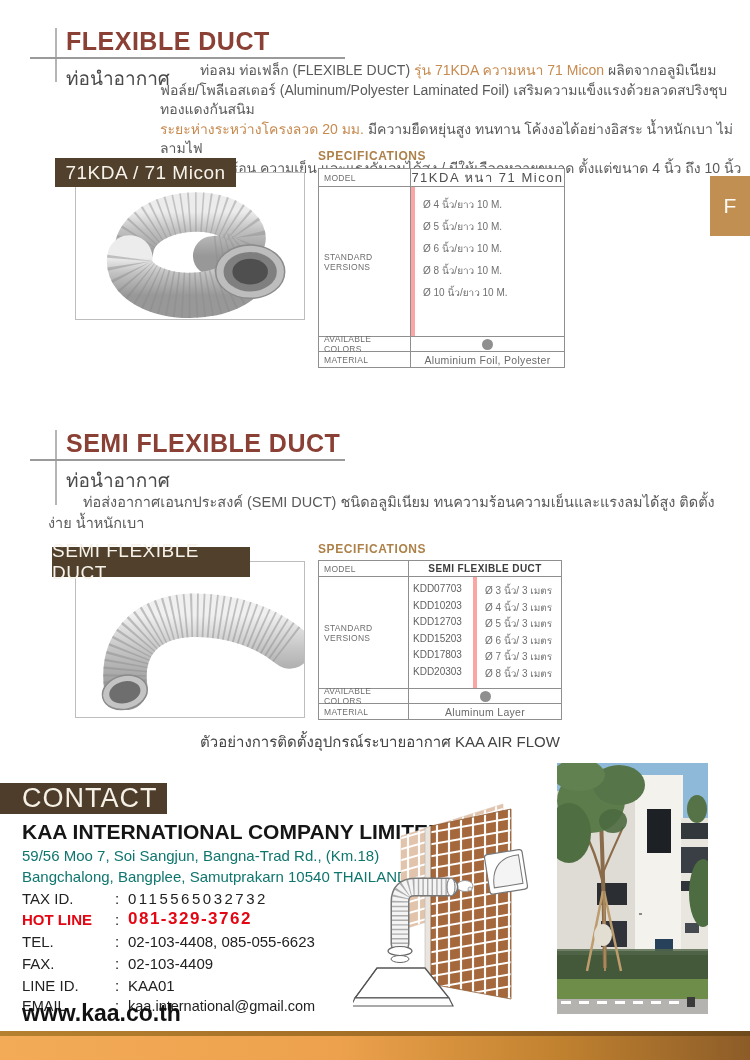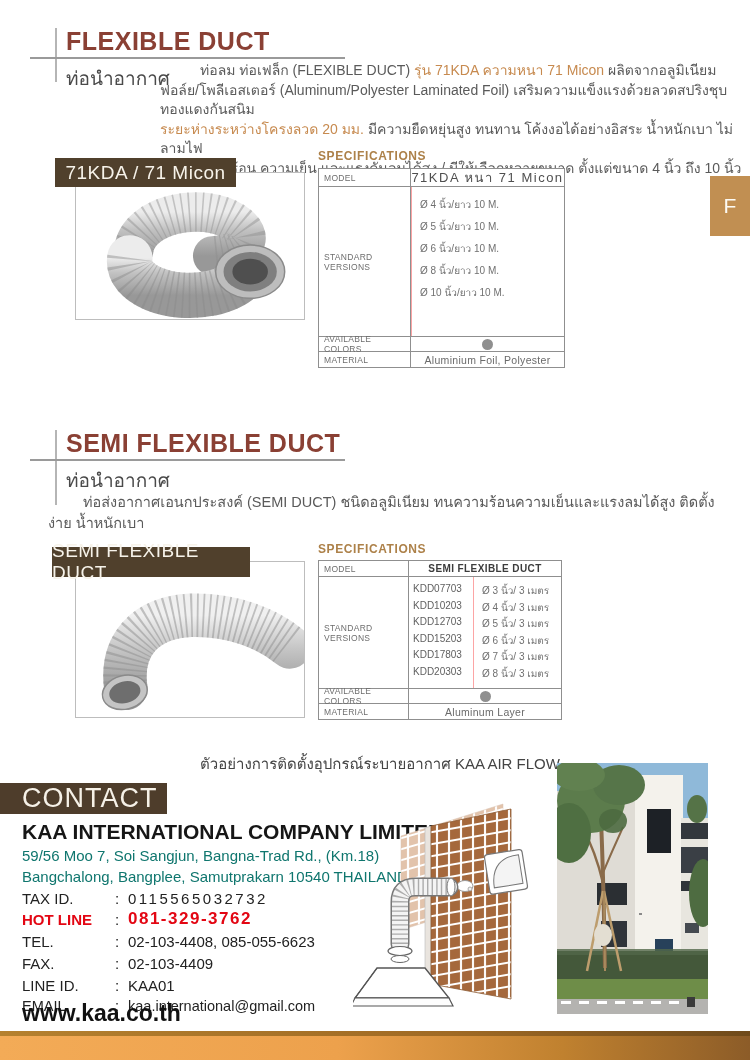--- a/index.html
+++ b/index.html
@@ -28,37 +28,37 @@
   .spec-row { display:flex; border-top:1px solid #8f8f8f; }
   .spec-row:first-child { border-top:none; }
   .spec-label { flex:0 0 auto; border-right:1px solid #8f8f8f; font-size:8.5px; color:#6e6e6e; letter-spacing:.3px; display:flex; align-items:center; padding-left:5px; }
   .spec-value { flex:1; display:flex; align-items:center; justify-content:center; }
   .t1 .spec-label { width:92px; }
   .t2 .spec-label { width:90px; }
   .model-value1 { font-size:13px; color:#4f4f4f; letter-spacing:1.5px; }
   .model-value2 { font-size:10px; font-weight:700; color:#3c3c3c; letter-spacing:.4px; }
   .versions-wrap { flex:1; display:flex; }
   .v-codes { display:flex; flex-direction:column; }
-  .v-sizes { display:flex; flex-direction:column; border-left:1px solid #fca5a5; flex:1; }
+  .v-sizes { display:flex; flex-direction:column; border-left:4px solid #fca5a5; flex:1; }
   .t1 .v-codes { width:60px; padding-top:10px; }
   .t1 .v-sizes { padding-top:10px; }
   .t1 .v-codes div, .t1 .v-sizes div { height:22px; }
   .t2 .v-codes { width:64px; padding-top:6px; }
   .t2 .v-sizes { padding-top:6px; }
   .t2 .v-codes div, .t2 .v-sizes div { height:16.5px; }
   .v-codes div { font-size:10px; color:#5f5f5f; padding-left:4px; }
   .v-sizes div { font-size:10px; color:#707070; padding-left:8px; }
   .dot { width:11px; height:11px; border-radius:50%; background:#8f8f8f; }
   .material-val { font-size:10.5px; color:#6a6a6a; letter-spacing:.3px; }
 
   
   .f-tab { position:absolute; left:710px; top:176px; width:40px; height:60px; background:#c18f52; color:#fdfbf4; display:flex; align-items:center; justify-content:center; font-size:21px; }
 
   
-  .install-caption { position:absolute; left:200px; top:752px; font-size:15px; color:#444; }
+  .install-caption { position:absolute; left:200px; top:730px; font-size:15px; color:#444; }
 
   
   .contact-banner { position:absolute; left:0; top:783px; width:167px; height:31px; background:#4e3d2b; color:#f6f1e7; display:flex; align-items:center; padding-left:22px; font-size:27px; letter-spacing:1px; }
   .company-name { position:absolute; left:22px; top:820px; font-size:21px; font-weight:600; color:#161616; }
   .addr { position:absolute; left:22px; font-size:15px; color:#0f766e; }
   .c-row { position:absolute; left:22px; display:flex; font-size:15px; color:#222; }
   .c-label { width:84px; }
   .c-colon { width:22px; text-align:center; }
   .row-hot .c-label { color:#e30613; font-weight:600; }
   .row-hot .c-colon { color:#222; }

